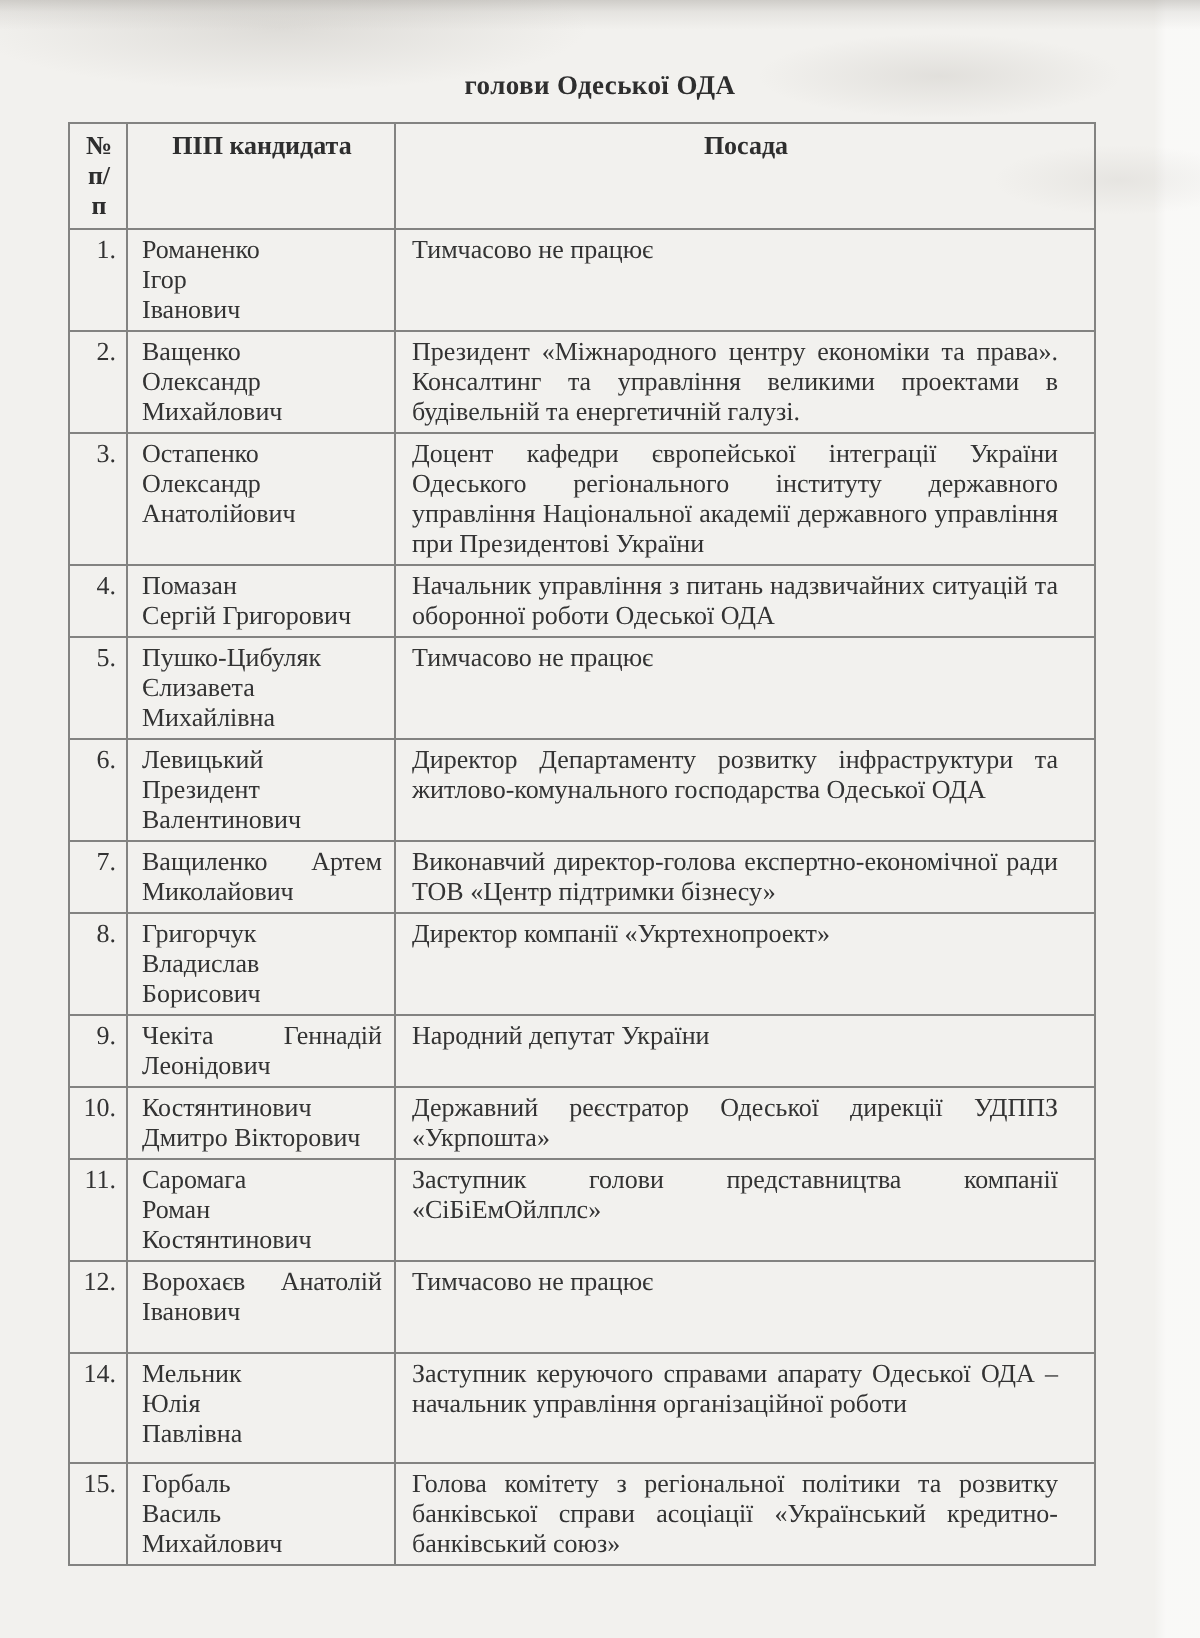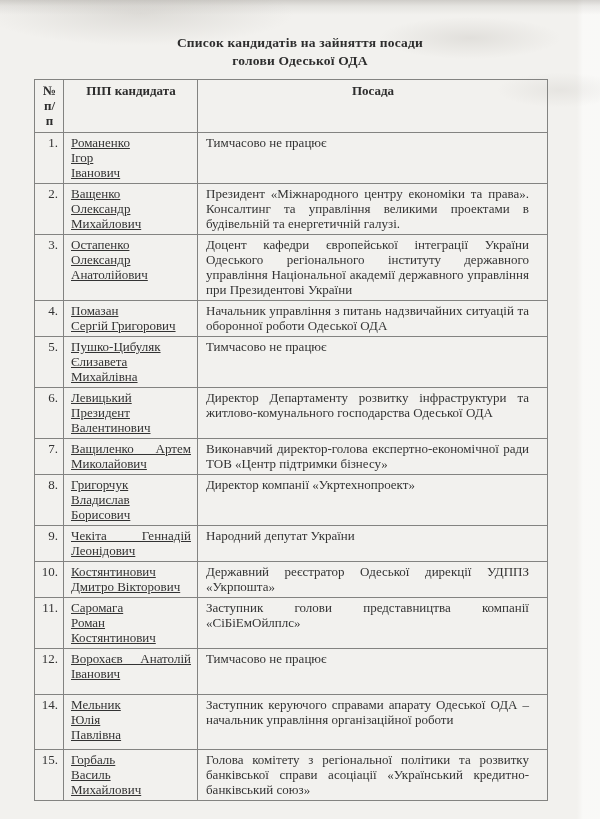--- a/index.html
+++ b/index.html
@@ -47,32 +47,31 @@
   }
   th {
     font-weight: bold;
     text-align: center;
     padding-top: 3px;
     padding-bottom: 4px;
     color: #2e2e2e;
     white-space: pre-line;
   }
   td.num  { text-align: right; padding-right: 5px; padding-left: 2px; }
-  td.name { white-space: pre-line; text-align: justify; text-decoration: underline; }
+  td.name { white-space: pre-line; text-align: justify; }
   td.pos  { text-align: justify; padding-left: 8px; padding-right: 18px; }
   tbody tr:nth-child(12) td { padding-bottom: 13px; }
   tbody tr:nth-child(13) td { padding-bottom: 7px; }
 </style>
 </head>
 <body>
 
 <div class="page">
 
   <h1 class="doc-title">
-    <div>Список кандидатів на зайняття посади</div>
     <div>голови Одеської ОДА</div>
   </h1>
 
   <table class="candidates">
     <colgroup>
       <col class="w-num">
       <col class="w-name">
       <col class="w-pos">
     </colgroup>
     <thead>

